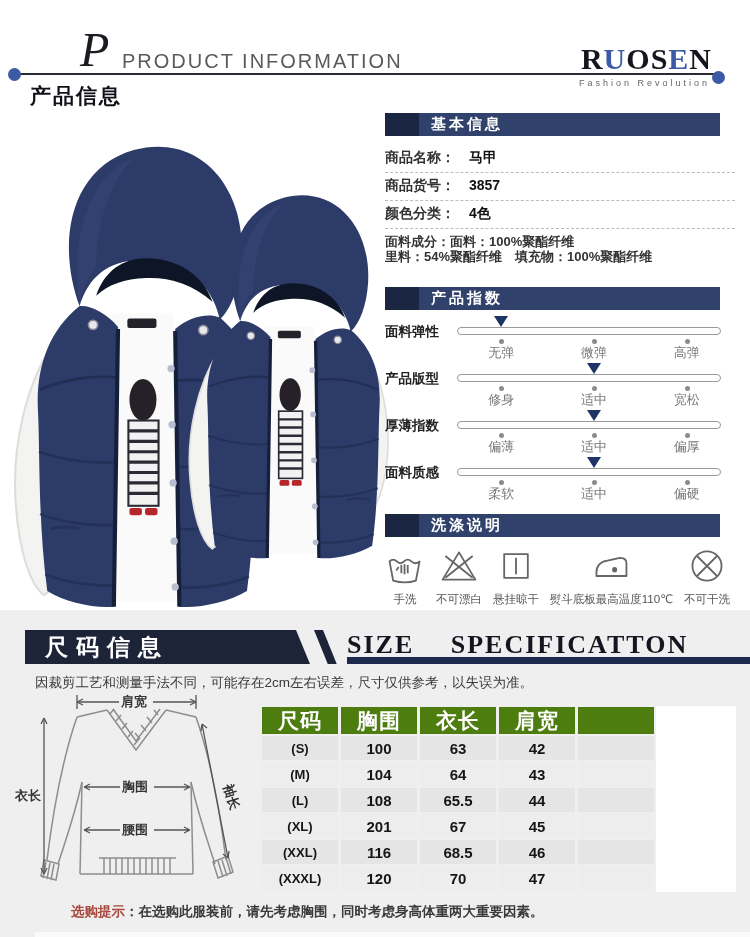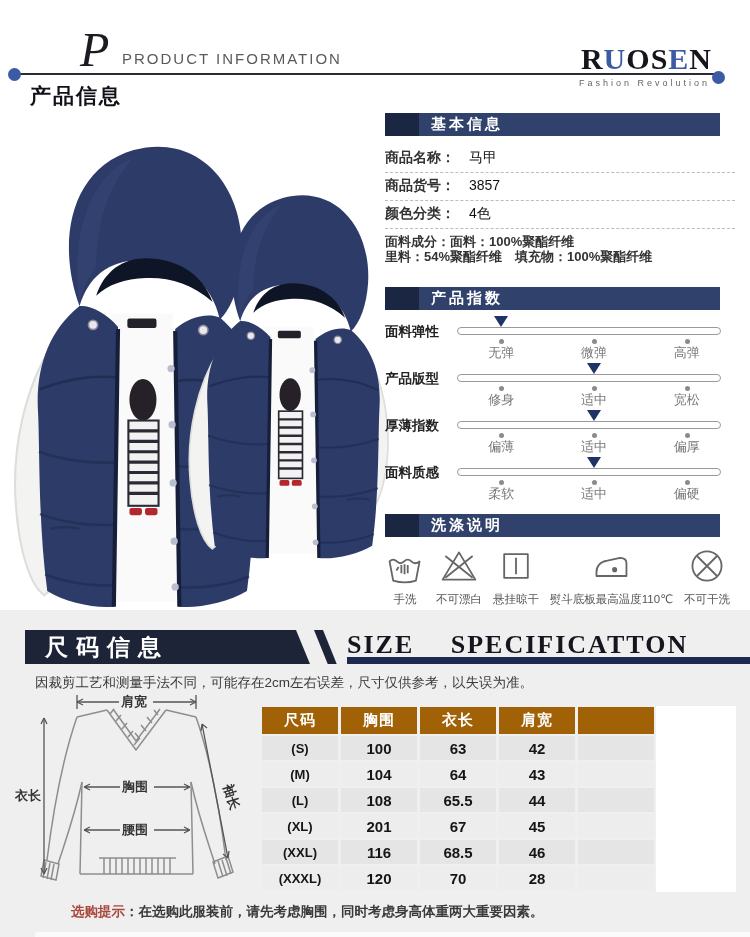--- a/index.html
+++ b/index.html
@@ -6,40 +6,40 @@
   .page{position:relative;width:750px;height:937px;background:#ffffff;overflow:hidden;
         font-family:"Liberation Sans","DejaVu Sans",sans-serif;color:#222;}
 
   
   .hdr-line{position:absolute;left:16px;top:73px;width:702px;height:2px;background:#2b2b33;}
   .hdr-dot{position:absolute;width:13px;height:13px;border-radius:50%;background:#3b5ba5;}
   .hdr-dot.left{left:8px;top:68px;}
   .hdr-dot.right{left:712px;top:71px;}
   .p-logo{position:absolute;left:80px;top:26px;font-family:"Liberation Serif","DejaVu Serif",serif;
           font-style:italic;font-size:48px;color:#1b1b22;line-height:1;}
-  .hdr-en{position:absolute;left:122px;top:50px;font-size:15px;letter-spacing:2px;color:#5a5a5a;}
+  .hdr-en{position:absolute;left:122px;top:50px;font-size:20px;letter-spacing:2px;color:#5a5a5a;}
   .hdr-cn{position:absolute;left:30px;top:82px;font-size:21px;font-weight:bold;color:#101018;letter-spacing:2px;}
   .brand{position:absolute;right:38px;top:42px;font-family:"Liberation Serif","DejaVu Serif",serif;
          font-weight:bold;font-size:30px;letter-spacing:1px;color:#15151d;}
   .brand .blue{color:#3b5ba5;}
   .brand-tag{position:absolute;right:40px;top:78px;font-size:9px;letter-spacing:3px;color:#666;}
 
   
   .photo{position:absolute;left:0;top:113px;width:390px;height:497px;}
 
   
   .rcol{position:absolute;left:385px;top:113px;width:350px;}
   .banner{height:23px;display:flex;align-items:center;background:#30426b;width:335px;}
   .banner .sq{width:34px;height:23px;background:#1b2742;flex:none;}
   .banner .bt{color:#fff;font-weight:bold;font-size:15px;letter-spacing:3px;padding-left:12px;}
 
   .info-rows{margin-top:9px;}
   .info-row{height:27px;line-height:24px;border-bottom:1px dashed #bcbcbc;font-size:14px;}
   .info-label{font-weight:bold;color:#333;}
-  .info-value{font-weight:normal;color:#111;margin-left:14px;}
+  .info-value{font-weight:bold;color:#111;margin-left:14px;}
   .comp{margin-top:5px;font-size:13px;line-height:15px;font-weight:bold;color:#333;margin-bottom:23px;}
 
   .sliders{margin-top:3px;}
   .slider-group{display:flex;height:47px;}
   .slider-label{width:72px;flex:none;font-size:13.5px;font-weight:bold;color:#222;padding-top:10px;}
   .slider-track{flex:1;position:relative;}
   .slider-bar{position:absolute;left:0;right:14px;top:14px;height:6px;background:#fff;
               border:1px solid #9a9a9a;border-radius:4px;}
   .slider-tri{position:absolute;top:3px;width:0;height:0;border-left:7px solid transparent;
               border-right:7px solid transparent;border-top:11px solid #1e3467;}
@@ -62,21 +62,21 @@
   .size-en{position:absolute;left:347px;top:20px;font-family:"Liberation Serif","DejaVu Serif",serif;
            font-weight:bold;font-size:26px;letter-spacing:2px;word-spacing:28px;color:#15151f;}
   .size-underbar{position:absolute;left:347px;top:47px;width:403px;height:7px;background:#1d2a4d;}
   .size-note{position:absolute;left:35px;top:64px;font-size:13.5px;color:#3a3a3a;}
 
   .diagram{position:absolute;left:14px;top:80px;}
   .white-block{position:absolute;left:656px;top:96px;width:80px;height:186px;background:#fff;}
 
   .size-table{position:absolute;left:262px;top:97px;display:grid;
               grid-template-columns:repeat(5,76px);gap:2px 3px;}
-  .th{height:27px;background:#a16207;color:#fff;font-weight:bold;font-size:15px;
+  .th{height:27px;background:#4d7c0f;color:#fff;font-weight:bold;font-size:21px;
       display:flex;align-items:center;justify-content:center;letter-spacing:1px;}
   .td{height:24px;font-weight:bold;font-size:15px;color:#151515;
       display:flex;align-items:center;justify-content:center;}
   .td.size-col{font-size:13px;}
   .row-a{background:#e5e5e5;} .row-b{background:#ededed;}
 
   .tip{position:absolute;left:35px;top:293px;font-size:13.5px;font-weight:bold;margin-left:36px;}
   .tip .tip-label{color:#a8473b;}
   .tip .tip-text{color:#3a3a3a;}
   .bottom-strip{position:absolute;left:35px;top:322px;width:715px;height:5px;background:#fafafa;}
@@ -339,21 +339,21 @@
         <div class="td row-b">45</div>
         <div class="td row-b"></div>
         <div class="td row-a size-col">(XXL)</div>
         <div class="td row-a">116</div>
         <div class="td row-a">68.5</div>
         <div class="td row-a">46</div>
         <div class="td row-a"></div>
         <div class="td row-b size-col">(XXXL)</div>
         <div class="td row-b">120</div>
         <div class="td row-b">70</div>
-        <div class="td row-b">28</div>
+        <div class="td row-b">47</div>
         <div class="td row-b"></div>
       </div>
 
     <div class="tip">
       <span class="tip-label">选购提示</span><span class="tip-text">：在选购此服装前，请先考虑胸围，同时考虑身高体重两大重要因素。</span>
     </div>
     <div class="bottom-strip"></div>
   </div>
 </div>
 

